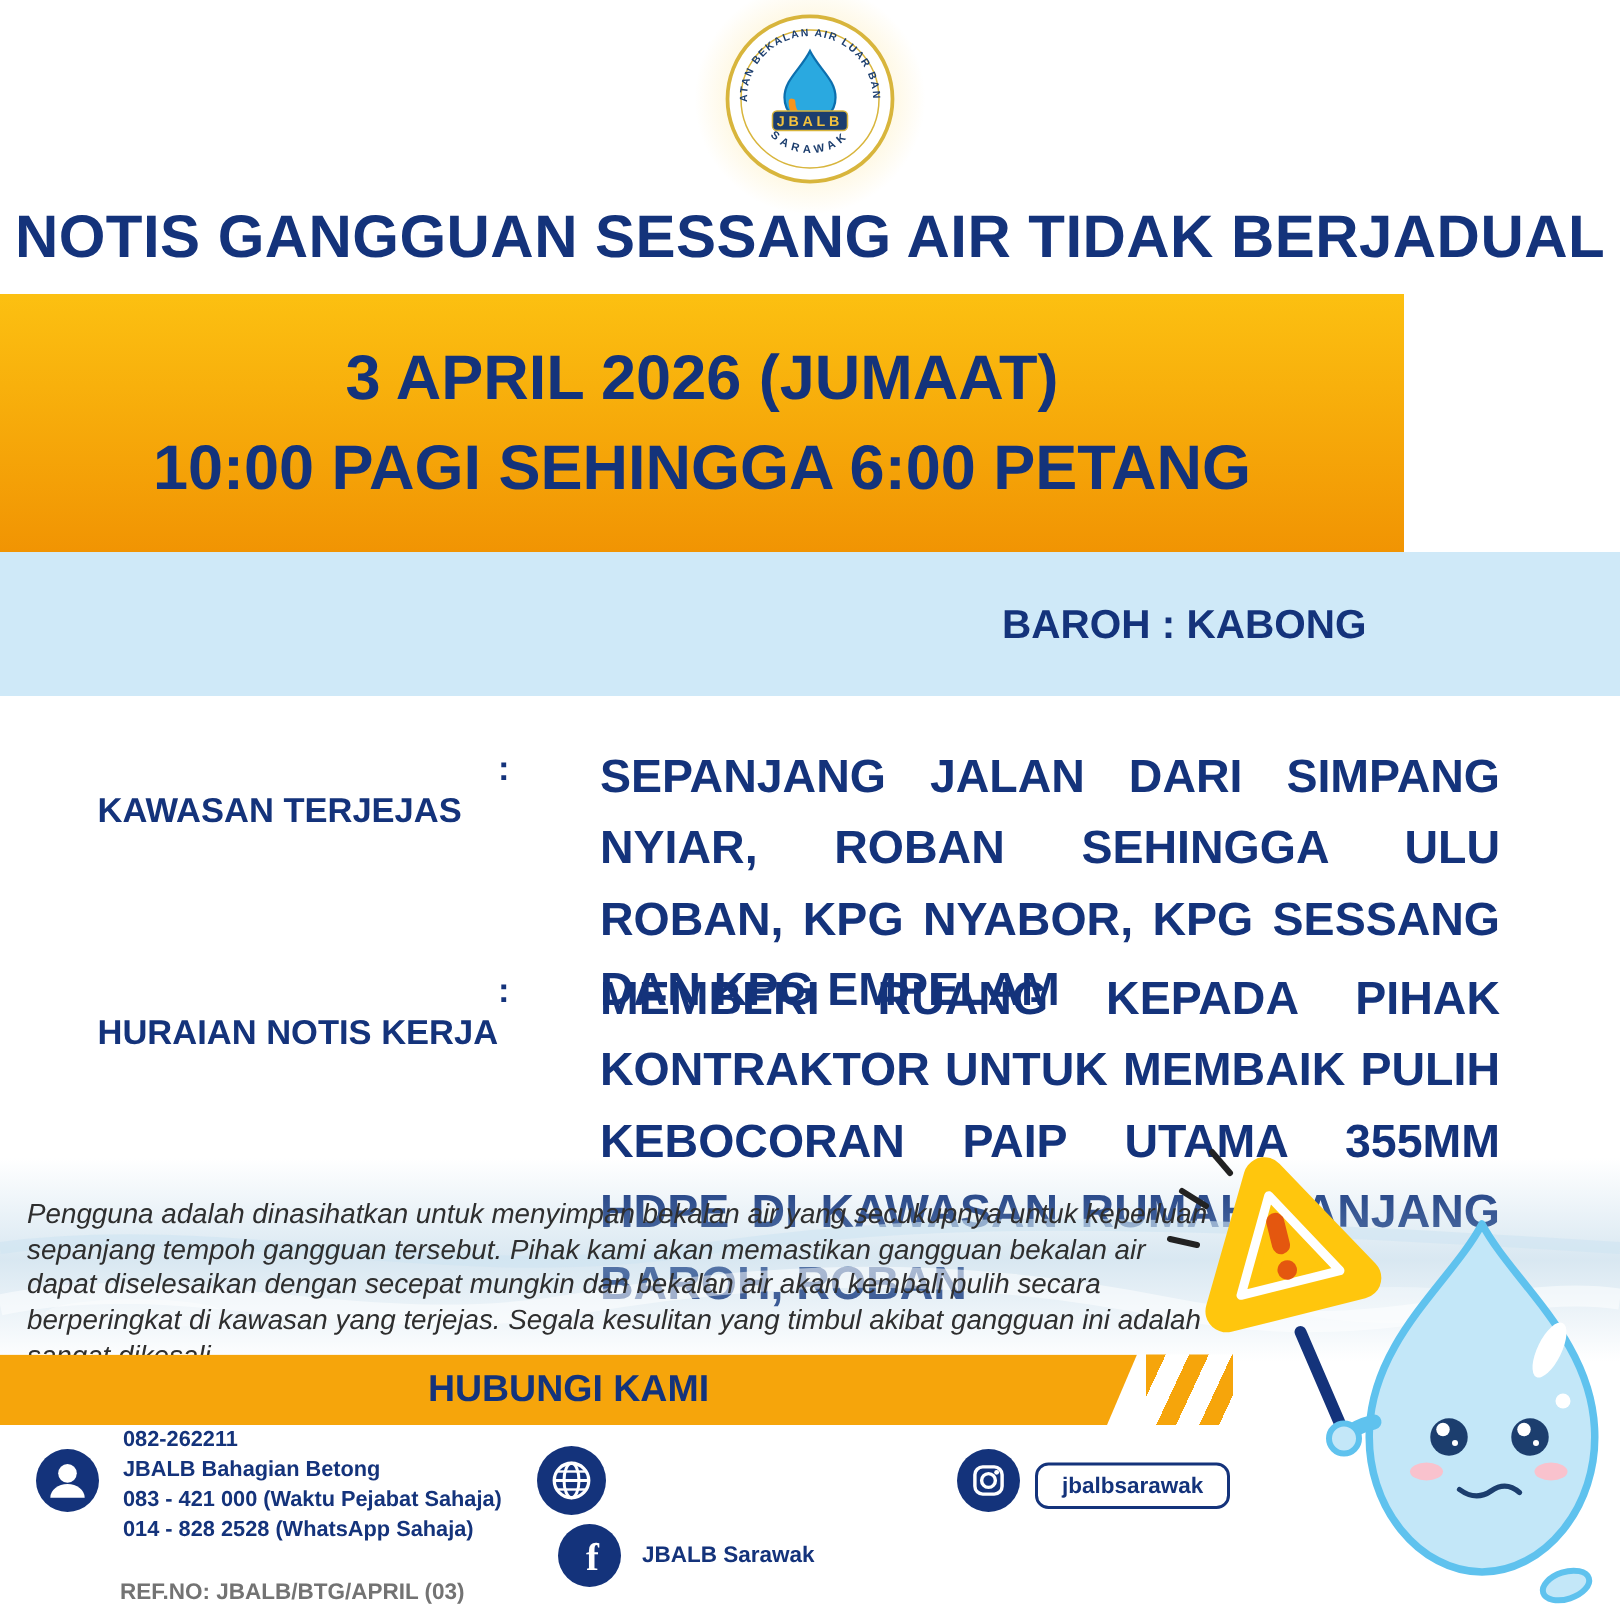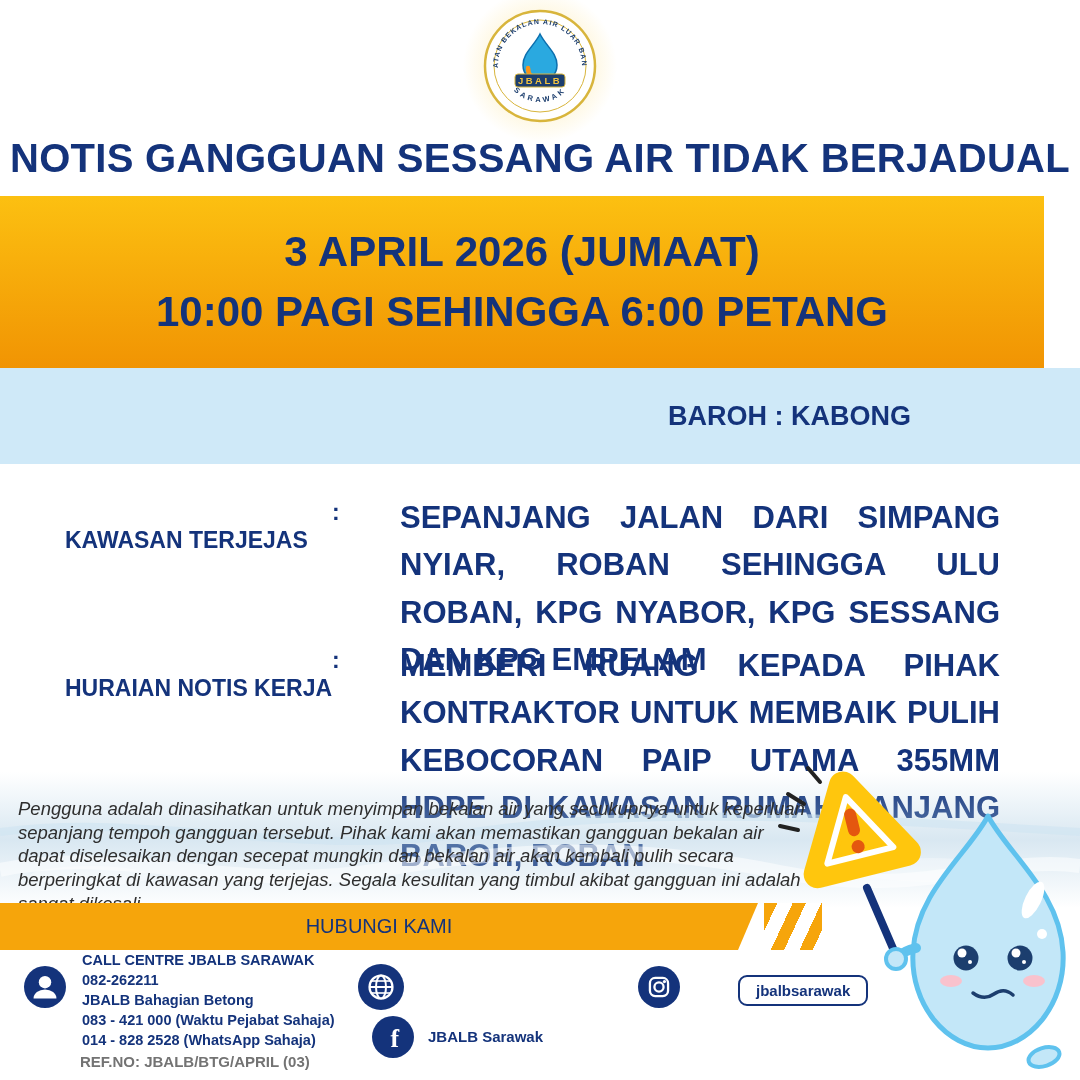--- a/index.html
+++ b/index.html
@@ -20,21 +20,21 @@
   .logo{position:absolute;left:482px;top:8px;width:116px;height:116px;z-index:3;}
   .logo::before{content:"";position:absolute;left:-22px;top:-22px;width:160px;height:160px;border-radius:50%;
     background:radial-gradient(circle,rgba(252,214,92,.55) 0%,rgba(252,214,92,0) 68%);}
   .logo svg{position:relative;z-index:1;}
 
   
   .title{position:absolute;top:136px;left:0;width:100%;text-align:center;
     font-size:40px;font-weight:700;color:var(--navy);letter-spacing:.3px;}
 
   
-  .date-banner{position:absolute;top:196px;left:0;width:1044px;height:172px;
+  .date-banner{position:absolute;top:196px;left:0;width:936px;height:172px;
     background:linear-gradient(180deg,var(--orange-top),var(--orange-bottom));
     display:flex;flex-direction:column;align-items:center;justify-content:center;gap:12px;}
   .banner-line{font-size:42px;font-weight:700;color:var(--navy);}
 
   
   .region-strip{position:absolute;top:368px;left:0;width:1080px;height:96px;background:var(--light-blue);}
   .region-label{position:absolute;top:33px;font-size:27px;font-weight:700;color:var(--navy);}
   .region-label.bahagian{left:120px;}
   .region-label.daerah{left:668px;}
 
@@ -50,38 +50,38 @@
   
   .splash-band{position:absolute;top:772px;left:0;width:1080px;height:136px;z-index:1;
     background:linear-gradient(180deg,rgba(203,226,240,0) 0%,rgba(170,203,225,.45) 50%,rgba(203,226,240,0) 100%);}
   .advisory{position:absolute;top:797px;left:18px;width:788px;z-index:2;
     font-size:18.5px;font-style:italic;color:#2e2e2e;line-height:1.28;}
 
   
   .contact-bar{position:absolute;top:903px;left:0;width:758px;height:47px;background:var(--bar-orange);
     clip-path:polygon(0 0,100% 0,calc(100% - 20px) 100%,0 100%);
     display:flex;align-items:center;justify-content:center;z-index:2;}
-  .contact-bar-title{font-size:20px;font-weight:400;color:var(--navy);}
+  .contact-bar-title{font-size:25px;font-weight:700;color:var(--navy);}
   .bar-stripes{position:absolute;top:903px;left:764px;width:58px;height:47px;z-index:2;
     background:repeating-linear-gradient(115deg,var(--bar-orange) 0 12px,#ffffff 12px 26px);}
 
   
   .icon-abs{position:absolute;z-index:2;}
   .call-icon{left:24px;top:966px;width:42px;height:42px;}
   .call-lines{position:absolute;left:82px;top:950px;z-index:2;
     font-size:14.5px;font-weight:700;color:var(--navy);line-height:20px;}
   .ref-no{position:absolute;left:80px;top:1053px;z-index:2;font-size:15px;font-weight:700;color:#737373;}
   .globe-icon{left:358px;top:964px;width:46px;height:46px;}
   .pill{position:absolute;z-index:2;padding:5px 16px;border:2px solid var(--navy);border-radius:9px;
     font-size:15px;font-weight:700;color:var(--navy);white-space:nowrap;}
   .website-pill{left:414px;top:975px;}
   .fb-icon{left:372px;top:1016px;width:42px;height:42px;}
   .fb-handle{position:absolute;left:428px;top:1028px;z-index:2;font-size:15px;font-weight:700;color:var(--navy);}
   .ig-icon{left:638px;top:966px;width:42px;height:42px;}
-  .ig-pill{left:690px;top:975px;margin-left:48px;}
+  .ig-pill{left:690px;top:975px;}
 
   
   .mascot-wrap{position:absolute;left:770px;top:752px;width:310px;height:328px;z-index:4;pointer-events:none;}
 </style>
 </head>
 <body>
 
 <div class="page">
 
   <div class="logo">
@@ -145,21 +145,20 @@
   <div class="bar-stripes"></div>
 
   <span class="icon-abs call-icon">
     <svg viewBox="0 0 44 44" width="42" height="42">
       <circle cx="22" cy="22" r="22" fill="#14337b"></circle>
       <circle cx="22" cy="17" r="6.5" fill="#ffffff"></circle>
       <path d="M10 34 a 12 9.5 0 0 1 24 0 Z" fill="#ffffff"></path>
     </svg>
   </span>
   <div class="call-lines">
-    <div>CALL CENTRE JBALB SARAWAK</div>
     <div>082-262211</div>
     <div>JBALB Bahagian Betong</div>
     <div>083 - 421 000 (Waktu Pejabat Sahaja)</div>
     <div>014 - 828 2528 (WhatsApp Sahaja)</div>
   </div>
   <div class="ref-no">REF.NO: JBALB/BTG/APRIL (03)</div>
 
   <span class="icon-abs globe-icon">
     <svg viewBox="0 0 46 46" width="46" height="46">
       <circle cx="23" cy="23" r="23" fill="#14337b"></circle>

